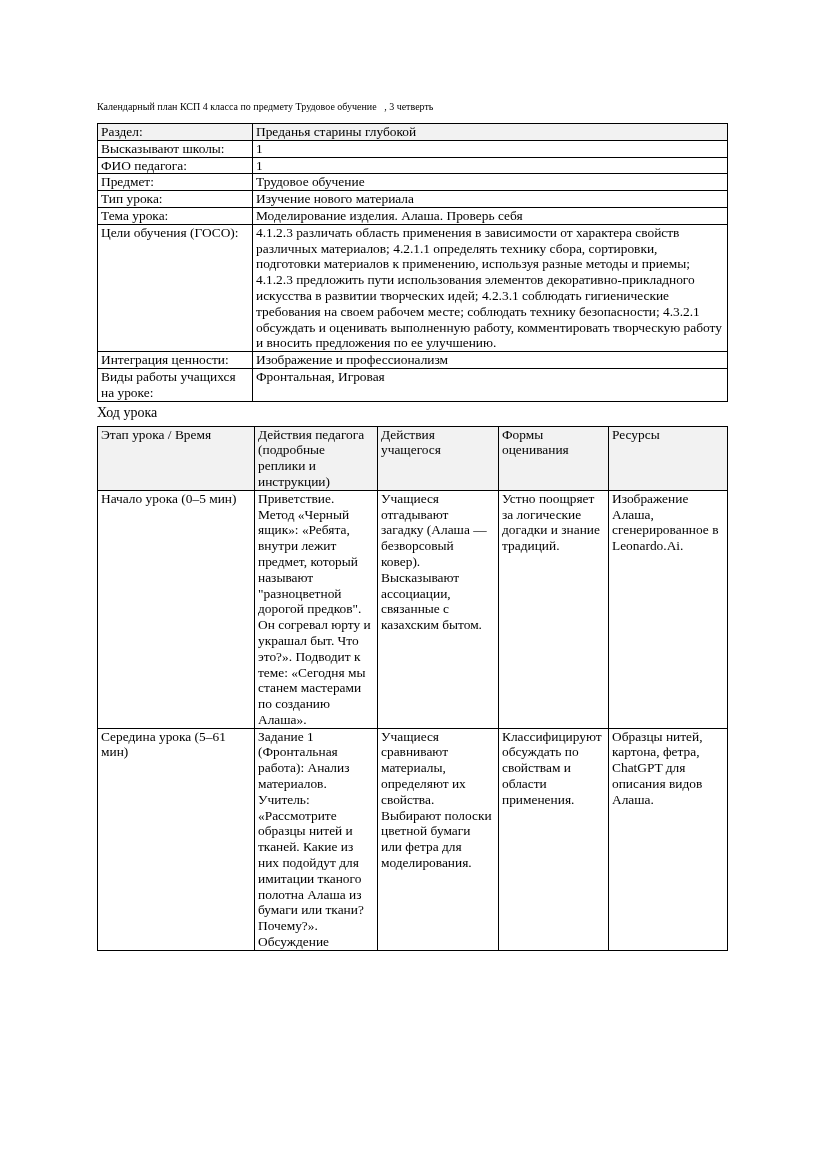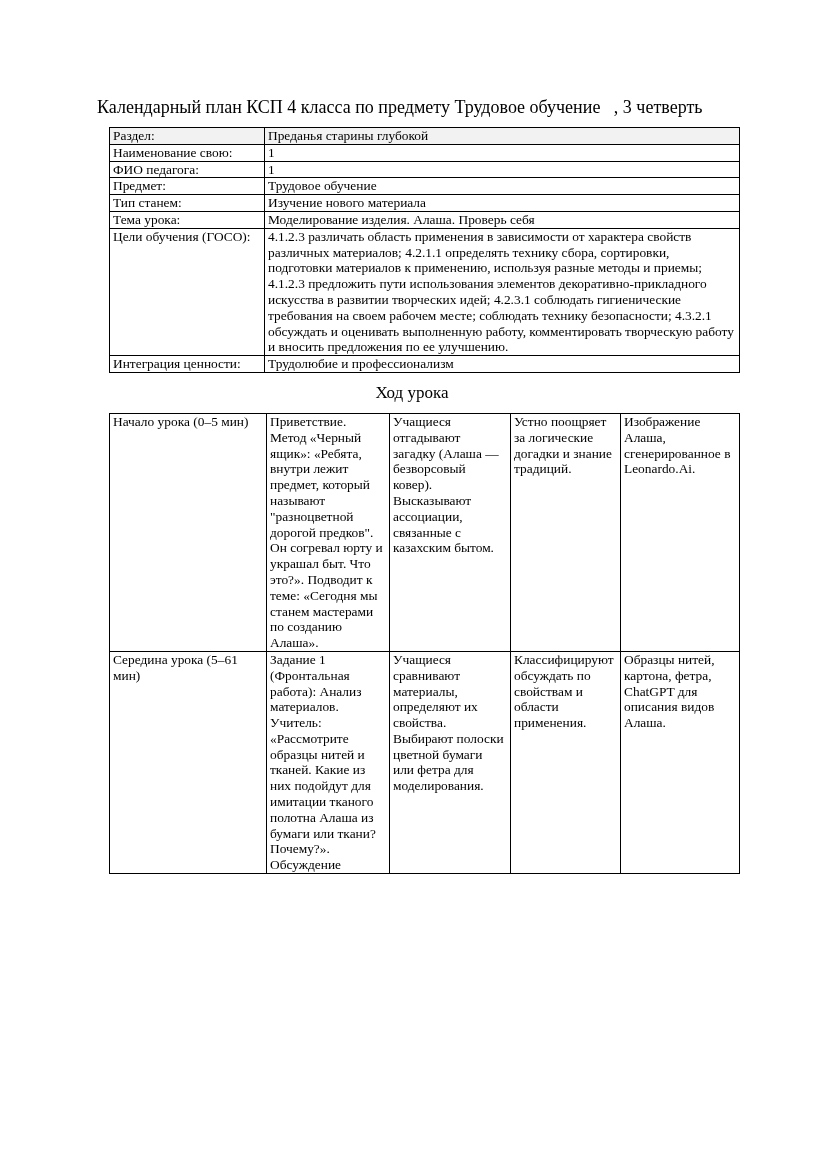--- a/index.html
+++ b/index.html
@@ -13,47 +13,46 @@
     font-family: "Liberation Serif", serif;
     color: #000000;
   }
   .content {
     position: absolute;
     left: 97px;
     top: 99px;
     width: 630px;
   }
   .doc-title {
-    font-size: 18px;
+    font-size: 10px;
     line-height: 16px;
     margin: 0 0 8px 0;
     white-space: pre-wrap;
   }
   table.doc-table {
     border-collapse: collapse;
     table-layout: fixed;
     width: 630px;
-    margin: 12px;
+    margin: 0;
   }
   table.doc-table td, table.doc-table th {
     border: 1px solid #000000;
     padding: 0 4px 0 3px;
     vertical-align: top;
     font-size: 13.4px;
     line-height: 15.8px;
     font-weight: normal;
     text-align: left;
     word-wrap: break-word;
   }
   tr.shaded td, table.doc-table th { background: #f2f2f2; }
   .section-heading {
-    font-size: 17px;
+    font-size: 14px;
     line-height: 16px;
     margin: 3px 0 5px 0;
-    text-align: center;
   }
   
   col.c-label { width: 155px; }
   col.c-value { width: 475px; }
   
   col.l1 { width: 157px; }
   col.l2 { width: 123px; }
   col.l3 { width: 121px; }
   col.l4 { width: 110px; }
   col.l5 { width: 119px; }
@@ -70,61 +69,72 @@
       <colgroup>
           <col class="c-label">
           <col class="c-value">
         </colgroup>
       <tbody>
         <tr class="shaded">
           <td>Раздел:</td>
           <td>Преданья старины глубокой</td>
         </tr>
         <tr>
-          <td>Наименование свою:</td>
+          <td>Высказывают школы:</td>
           <td>1</td>
         </tr>
         <tr>
           <td>ФИО педагога:</td>
           <td>1</td>
         </tr>
         <tr>
           <td>Предмет:</td>
           <td>Трудовое обучение</td>
         </tr>
         <tr>
-          <td>Тип станем:</td>
+          <td>Тип урока:</td>
           <td>Изучение нового материала</td>
         </tr>
         <tr>
           <td>Тема урока:</td>
           <td>Моделирование изделия. Алаша. Проверь себя</td>
         </tr>
         <tr>
           <td>Цели обучения (ГОСО):</td>
           <td>4.1.2.3 различать область применения в зависимости от характера свойств различных материалов; 4.2.1.1 определять технику сбора, сортировки, подготовки материалов к применению, используя разные методы и приемы; 4.1.2.3 предложить пути использования элементов декоративно-прикладного искусства в развитии творческих идей; 4.2.3.1 соблюдать гигиенические требования на своем рабочем месте; соблюдать технику безопасности; 4.3.2.1 обсуждать и оценивать выполненную работу, комментировать творческую работу и вносить предложения по ее улучшению.</td>
         </tr>
         <tr>
           <td>Интеграция ценности:</td>
-          <td>Трудолюбие и профессионализм</td>
+          <td>Изображение и профессионализм</td>
+        </tr>
+        <tr>
+          <td>Виды работы учащихся на уроке:</td>
+          <td>Фронтальная, Игровая</td>
         </tr>
       </tbody>
     </table>
 
     <p class="section-heading">Ход урока</p>
 
     <table class="doc-table">
       <colgroup>
           <col class="l1">
           <col class="l2">
           <col class="l3">
           <col class="l4">
           <col class="l5">
         </colgroup>
       <tbody>
+        <tr>
+          <th>Этап урока / Время</th>
+          <th>Действия педагога (подробные реплики и инструкции)</th>
+          <th>Действия учащегося</th>
+          <th>Формы оценивания</th>
+          <th>Ресурсы</th>
+        </tr>
         <tr>
           <td>Начало урока (0–5 мин)</td>
           <td>Приветствие. Метод «Черный ящик»: «Ребята, внутри лежит предмет, который называют "разноцветной дорогой предков". Он согревал юрту и украшал быт. Что это?». Подводит к теме: «Сегодня мы станем мастерами по созданию Алаша».</td>
           <td>Учащиеся отгадывают загадку (Алаша — безворсовый ковер). Высказывают ассоциации, связанные с казахским бытом.</td>
           <td>Устно поощряет за логические догадки и знание традиций.</td>
           <td>Изображение Алаша, сгенерированное в Leonardo.Ai.</td>
         </tr>
         <tr>
           <td>Середина урока (5–61 мин)</td>
           <td>Задание 1 (Фронтальная работа): Анализ материалов. Учитель: «Рассмотрите образцы нитей и тканей. Какие из них подойдут для имитации тканого полотна Алаша из бумаги или ткани? Почему?». Обсуждение</td>

